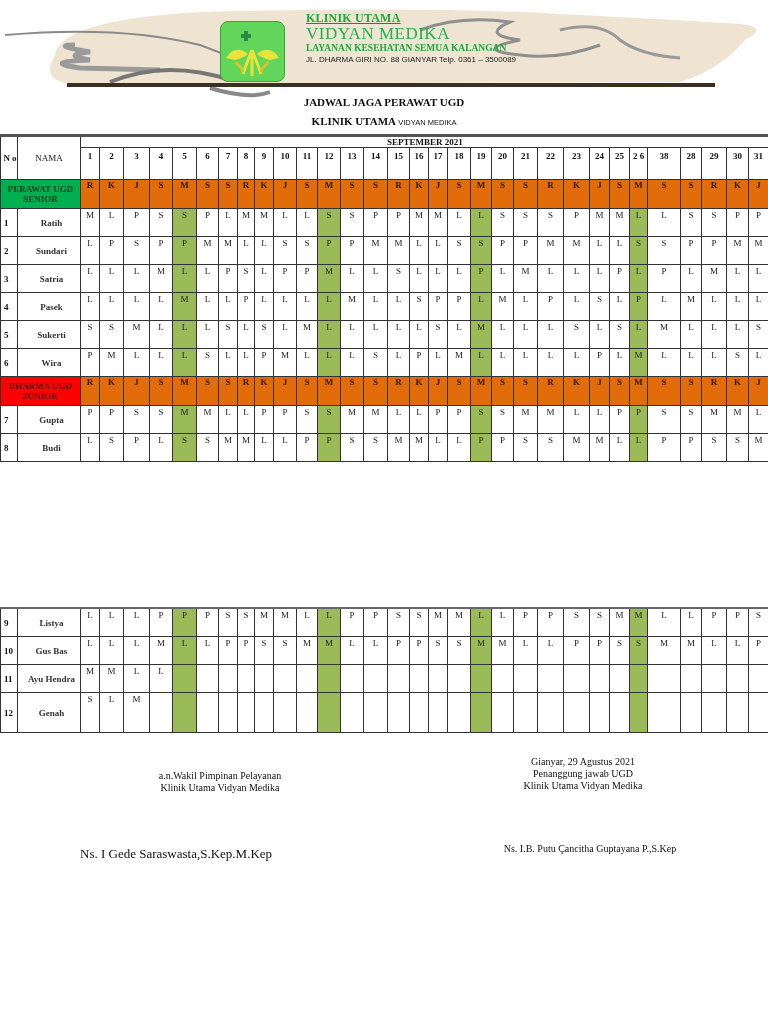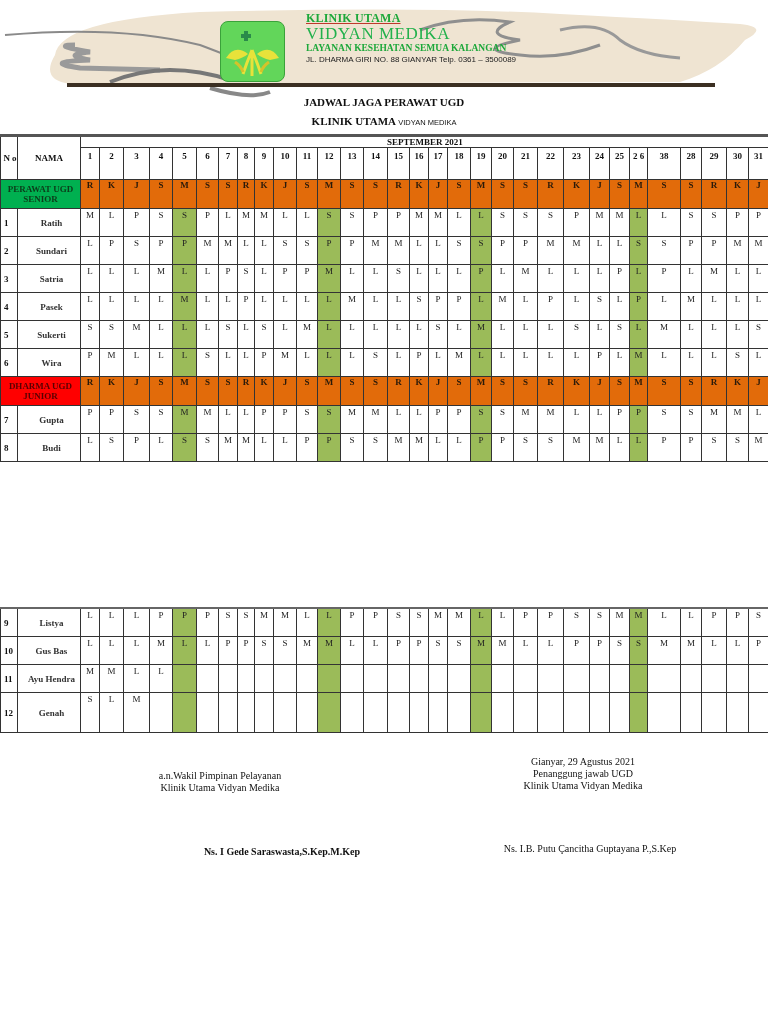--- a/index.html
+++ b/index.html
@@ -17,35 +17,35 @@
 
   .doc-title { position: absolute; top: 96px; left: 0; width: 768px; text-align: center; font-size: 11px; font-weight: bold; }
   .doc-sub { position: absolute; top: 115px; left: 0; width: 768px; text-align: center; font-size: 11px; font-weight: bold; }
   .doc-sub small { font-family: "Liberation Sans", "DejaVu Sans", sans-serif; font-size: 7.5px; font-weight: normal; }
 
   table.sched { position: absolute; left: 0; border-collapse: collapse; table-layout: fixed; }
   table.sched td, table.sched th { border: 1px solid #333; padding: 0; text-align: center; vertical-align: top; font-size: 9px; overflow: hidden; }
   .t1 { top: 134px; border-top: 3px solid #555 !important; }
   .t2 { top: 607px; border-top: 2px solid #666 !important; }
   .hdr-no { font-weight: bold; font-size: 10px; text-align: left; padding-left: 2px !important; line-height: 11px; vertical-align: middle !important; }
-  .hdr-nama { font-weight: bold; font-size: 10px; vertical-align: middle !important; }
+  .hdr-nama { font-weight: normal; font-size: 10px; vertical-align: middle !important; }
   .hdr-month { font-weight: bold; font-size: 8.5px; text-align: left !important; padding-left: 306px !important; height: 10px; line-height: 10px; }
   .hdr-day { font-weight: bold; font-size: 9px; height: 28px; line-height: 10px; padding-top: 3px !important; }
   .group-row td.day { background: #e26b0a; font-weight: bold; font-size: 9px; color: #2a1a0a; height: 28px; }
   .grp-label { font-size: 6.5px; font-weight: bold; vertical-align: middle !important; line-height: 10px; }
   .grp-senior { background: #00b050; color: #0b3d1a; }
   .grp-junior { background: #ff0000; color: #5a0000; }
   .row-no { font-weight: bold; font-size: 10px; text-align: left !important; padding-left: 3px !important; vertical-align: middle !important; }
   .row-name { font-size: 7px; font-weight: bold; text-align: center; padding-left: 5px !important; vertical-align: middle !important; color: #333; }
   .cell { font-size: 9px; color: #222; line-height: 12px; }
   .wk { background: #9bbb59; }
 
   .sig-left { position: absolute; left: 100px; top: 770px; width: 240px; text-align: center; font-size: 10px; line-height: 12px; }
   .sig-right { position: absolute; left: 463px; top: 756px; width: 240px; text-align: center; font-size: 10px; line-height: 12px; }
-  .sig-name-left { position: absolute; left: 80px; top: 846px; width: 280px; text-align: right; font-size: 10px; font-weight: bold; }
+  .sig-name-left { position: absolute; left: 80px; top: 846px; width: 280px; text-align: left; font-size: 13px; }
   .sig-name-right { position: absolute; left: 450px; top: 843px; width: 280px; text-align: center; font-size: 10px; }
 </style>
 </head>
 <body>
 
 <div class="letterhead">
   <svg class="lh-svg" width="768" height="100">
     <path d="M55 55 Q60 20 200 12 Q420 6 560 14 Q680 20 740 24 Q770 27 745 40 Q720 70 680 82 L70 84 Q40 80 55 55 Z" fill="#efe4d2"></path>
     <path d="M5 35 Q120 25 200 45 Q240 60 260 70" stroke="#8a8a8a" stroke-width="2" fill="none"></path>
     <path d="M75 45 Q50 45 90 52 Q60 55 90 60 Q40 62 80 68 L160 70" stroke="#9a9a9a" stroke-width="5" fill="none"></path>

